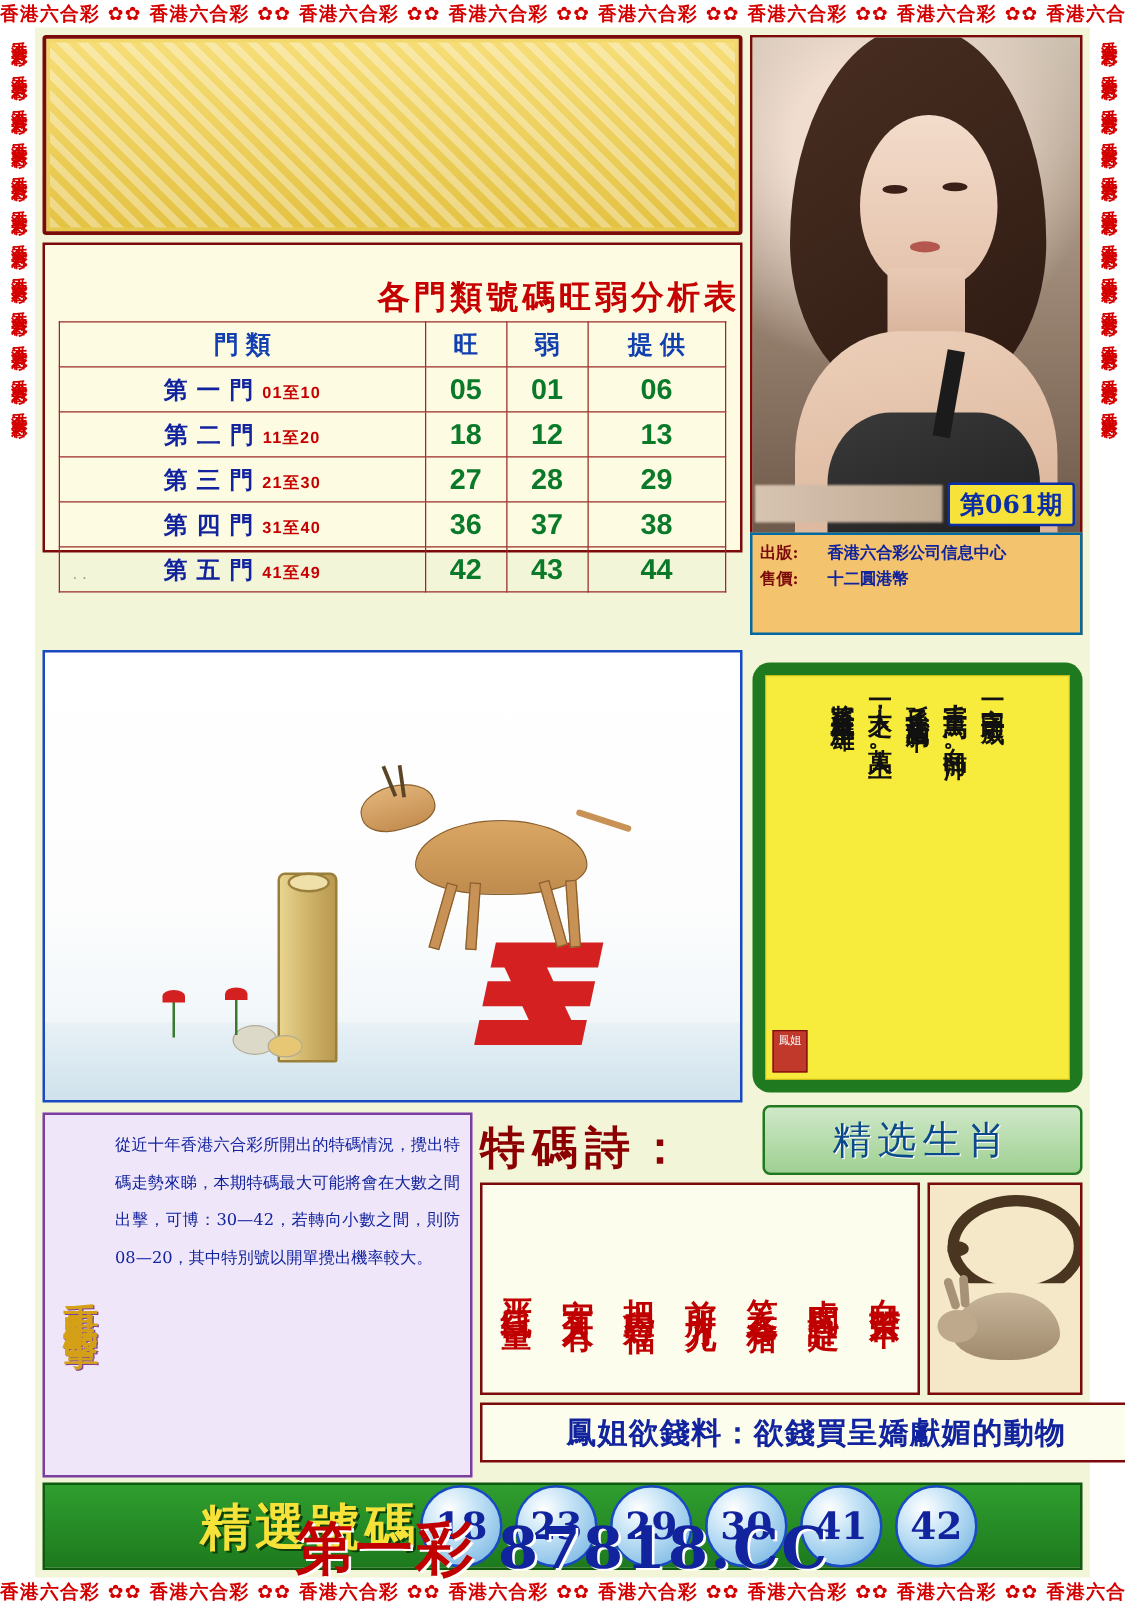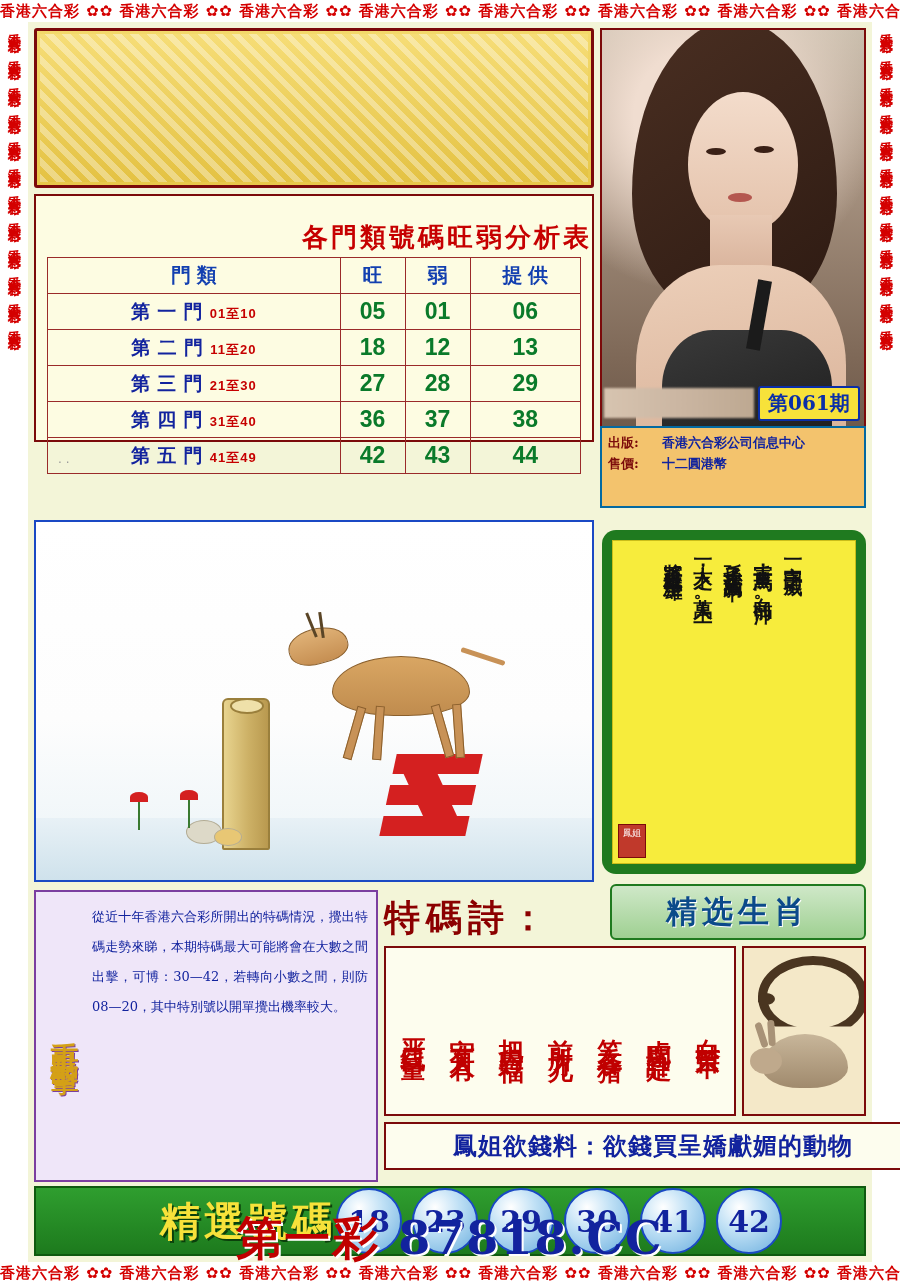--- a/index.html
+++ b/index.html
@@ -312,21 +312,21 @@
 
   
   .zodiac-hd{
     position:absolute;left:582px;top:862px;width:256px;height:56px;
     background:linear-gradient(180deg,#cfe8c8,#9fd092);
     border:2px solid #1f7a1f;box-sizing:border-box;border-radius:6px;
     display:flex;align-items:center;justify-content:center;
   }
   .zodiac-hd span{
     font-family:"DejaVu Serif","Liberation Serif",serif;
-    font-size:31px;font-weight:bold;color:#0b4a8a;letter-spacing:5px;
+    font-size:31px;font-weight:normal;color:#0b4a8a;letter-spacing:5px;
     text-shadow:1px 1px 0 #fff;
   }
   .zodiac-box{
     position:absolute;left:714px;top:924px;width:124px;height:170px;
     background:#f4e8c8;border:2px solid #7b0a0a;box-sizing:border-box;overflow:hidden;
   }
   .snake{
     position:absolute;left:14px;top:8px;width:92px;height:64px;
     border:9px solid #4a3520;border-radius:50%;
     clip-path:inset(0 0 14% 0);

